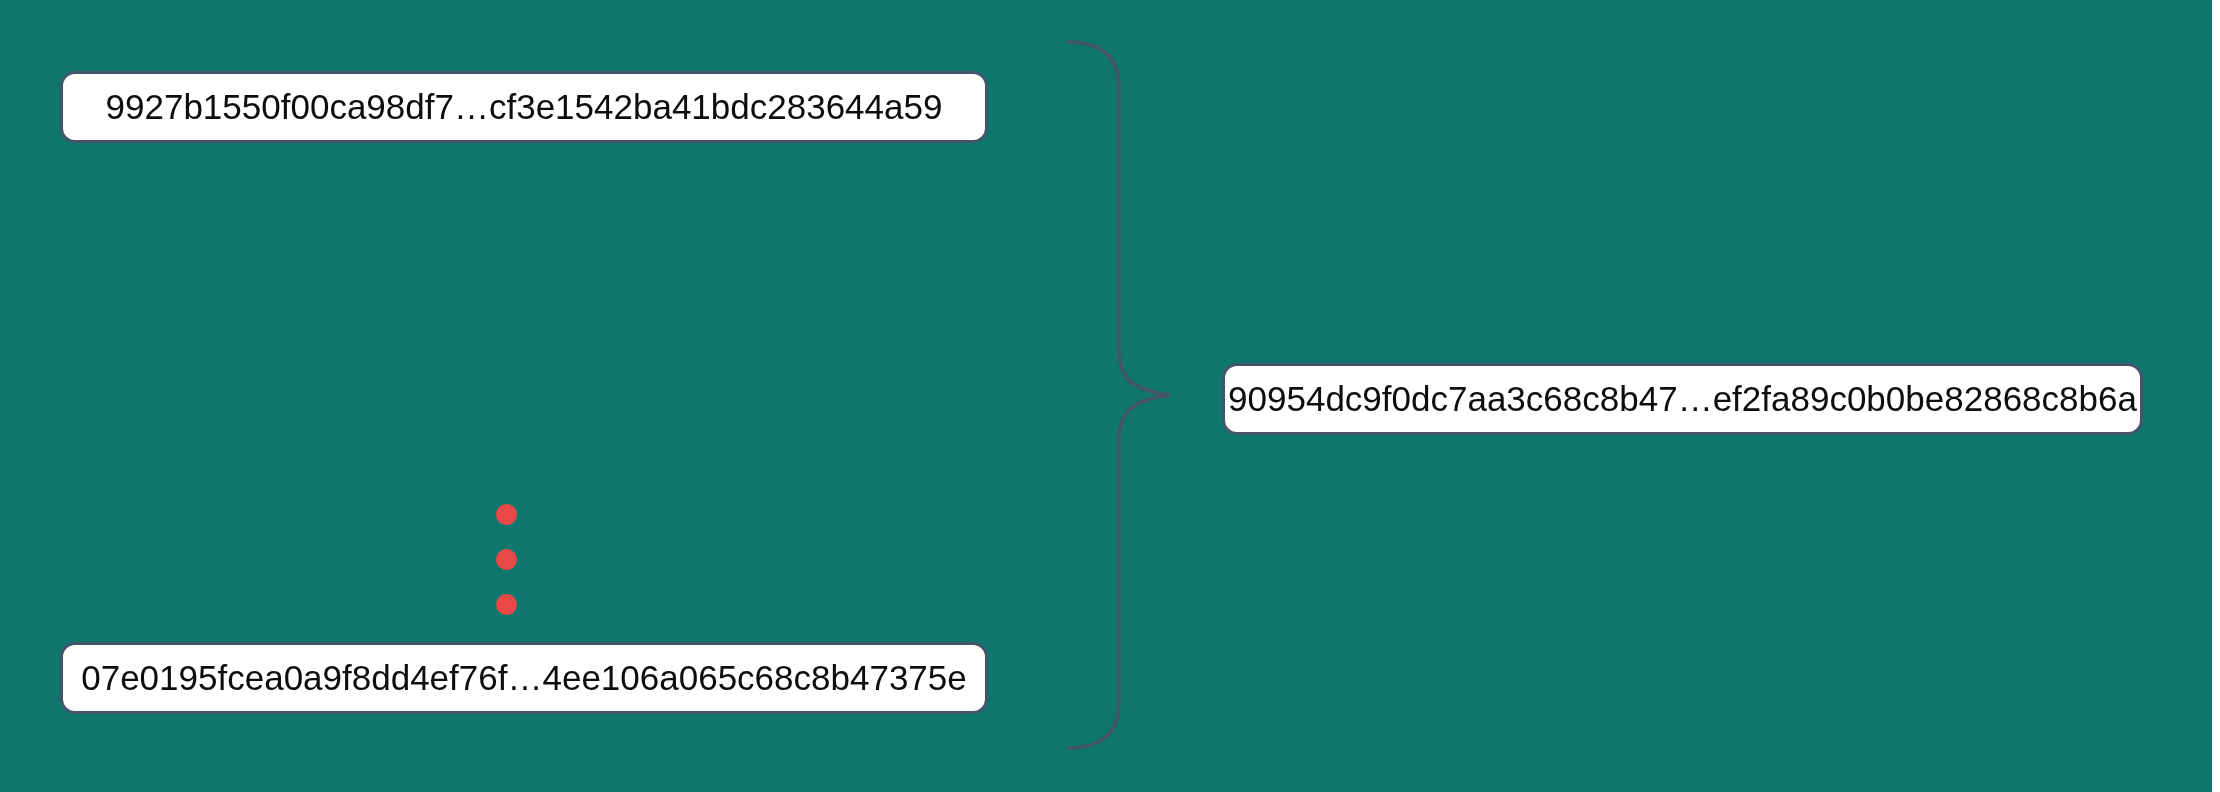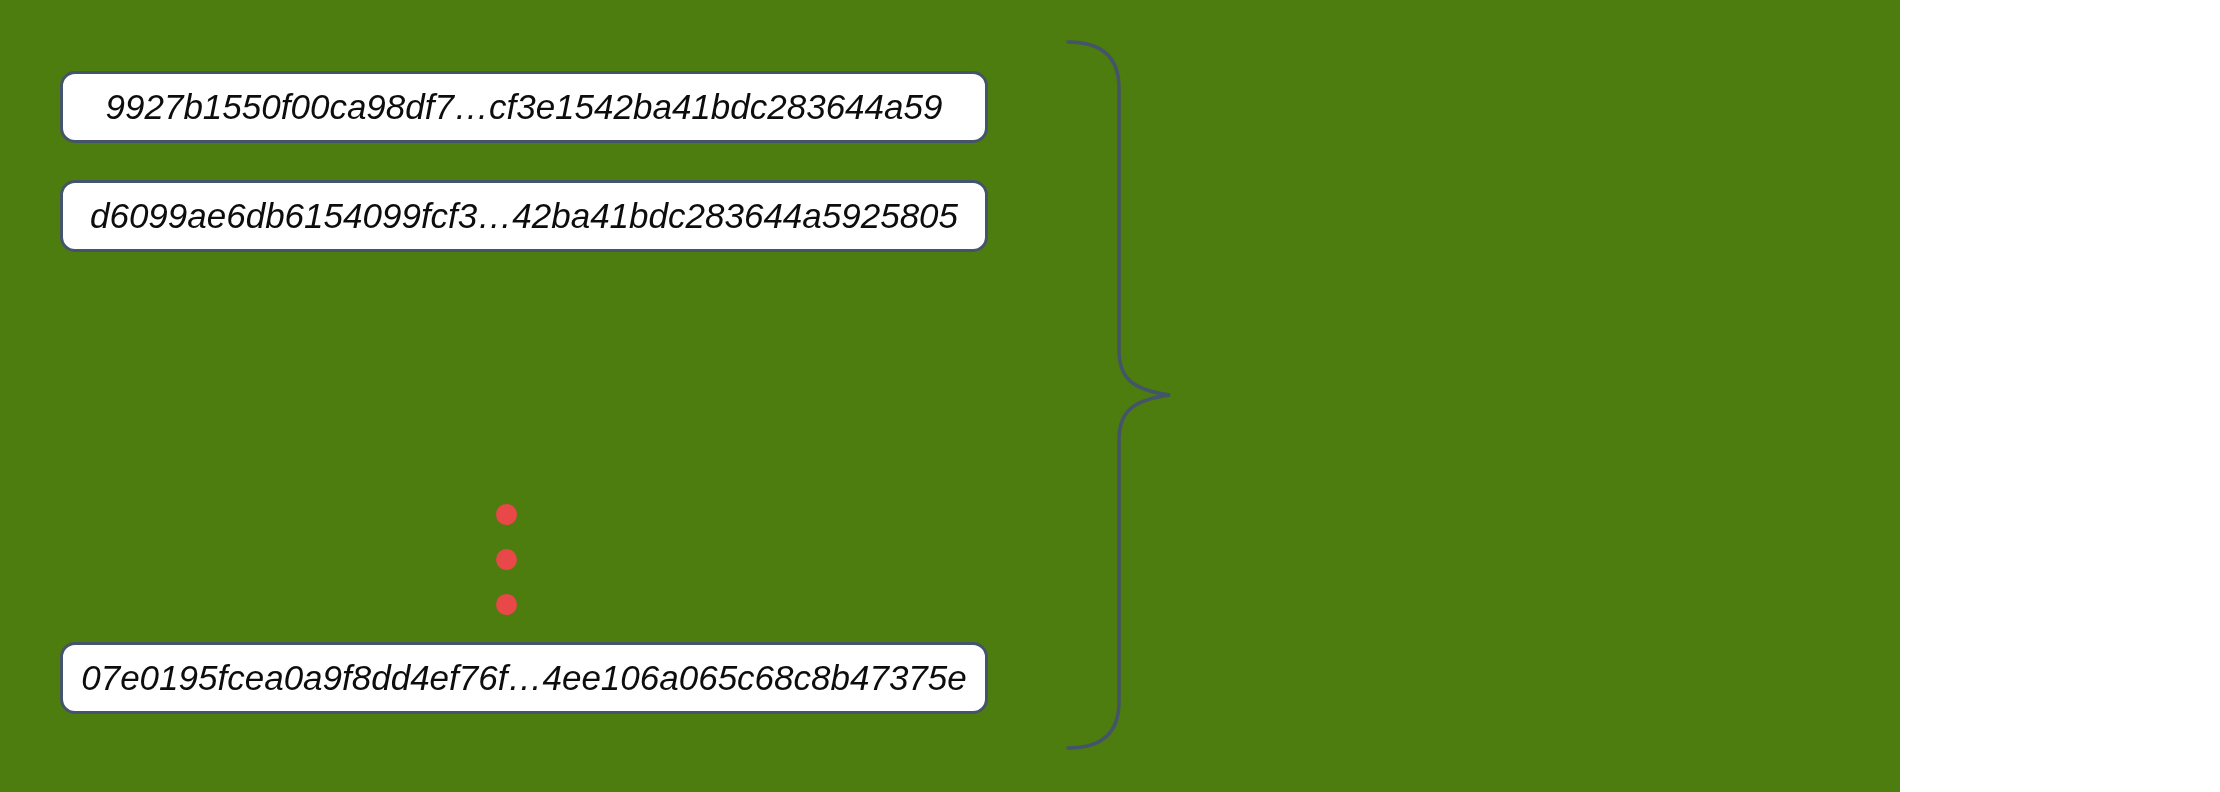--- a/index.html
+++ b/index.html
@@ -2,26 +2,25 @@
 <html><head>
 <meta charset="utf-8">
 <style>
   html, body {
     margin: 0;
     padding: 0;
     background: #ffffff;
   }
   .canvas {
     position: relative;
-    width: 1900px;
+    width: 2212px;
     height: 792px;
-    background: #4d7c0f;
+    background: #0f766e;
     font-family: "Liberation Sans", sans-serif;
     overflow: hidden;
-    font-style: italic;
   }
   .hash-box {
     position: absolute;
     left: 60px;
     width: 928px;
     height: 72px;
     box-sizing: border-box;
     border: 3px solid #44546a;
     border-radius: 15px;
     background: #ffffff;
@@ -61,34 +60,34 @@
     height: 730px;
   }
 </style>
 </head>
 <body>
 
 <div class="canvas">
 
   <div class="hash-box row-0">9927b1550f00ca98df7…cf3e1542ba41bdc283644a59</div>
 
-  <div class="hash-box row-1">d6099ae6db6154099fcf3…42ba41bdc283644a5925805</div>
 
 
 
   <div class="dot d0"></div>
   <div class="dot d1"></div>
   <div class="dot d2"></div>
 
   <div class="hash-box row-4">07e0195fcea0a9f8dd4ef76f…4ee106a065c68c8b47375e</div>
 
   <svg class="brace-svg" viewBox="0 0 140 730" xmlns="http://www.w3.org/2000/svg">
     <path d="M 18 12
              C 46 12, 69 22, 69 58
              L 69 320
              C 69 348, 82 360, 120 365
              C 82 370, 69 382, 69 410
              L 69 672
              C 69 708, 46 718, 18 718" fill="none" stroke="#44546a" stroke-width="3.5" stroke-linecap="round"></path>
   </svg>
 
+  <div class="hash-box result">90954dc9f0dc7aa3c68c8b47…ef2fa89c0b0be82868c8b6a</div>
 
 </div>
 
 </body></html>

